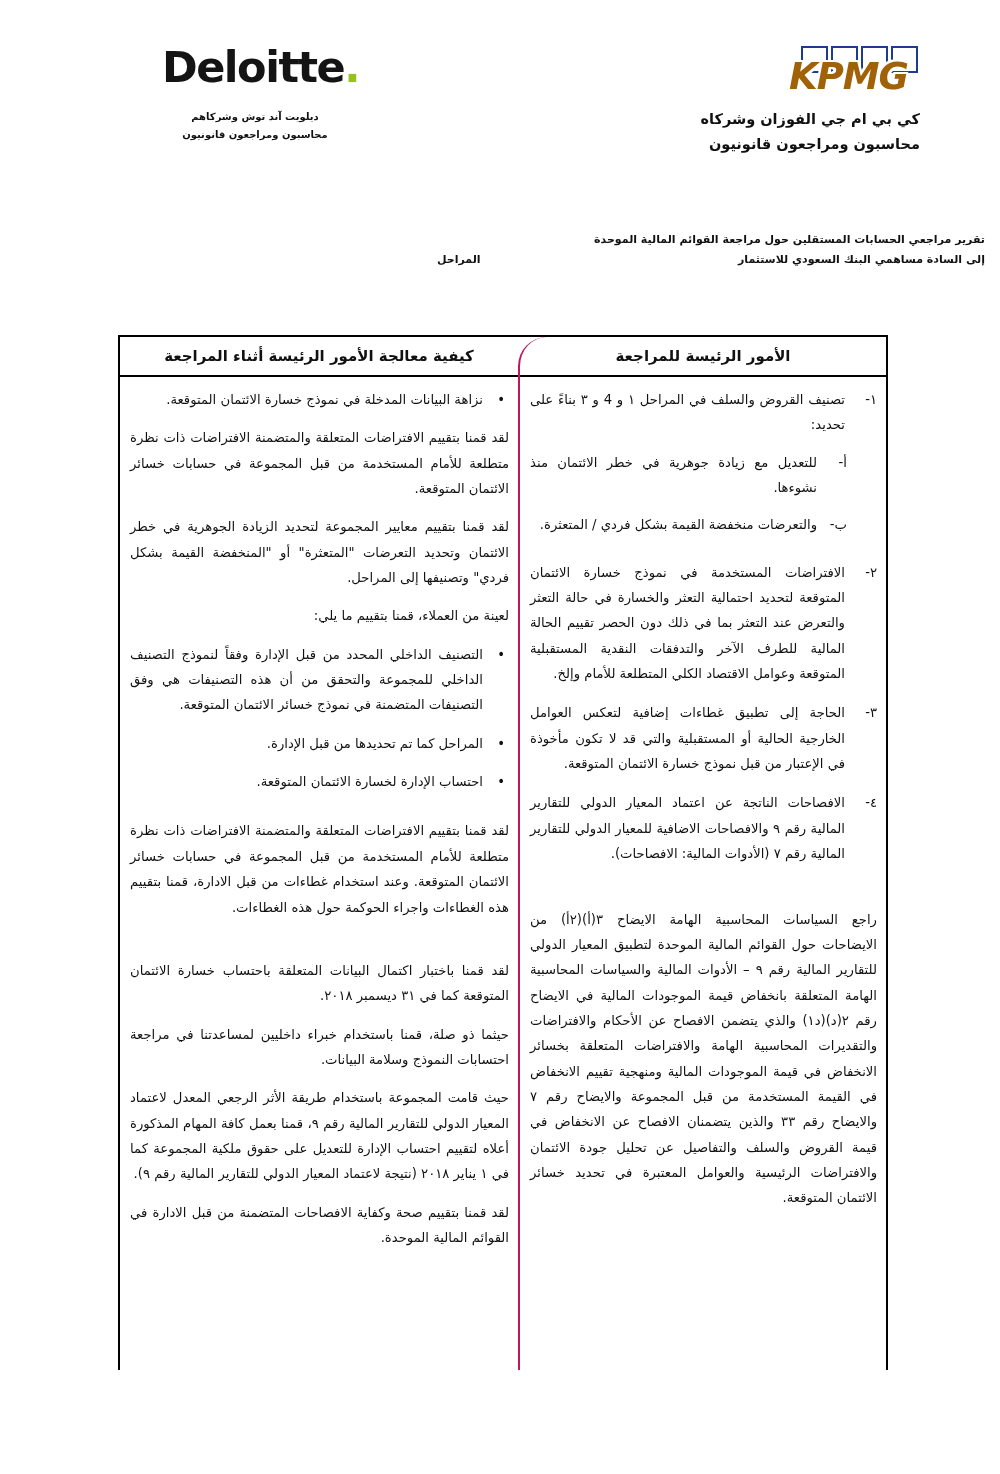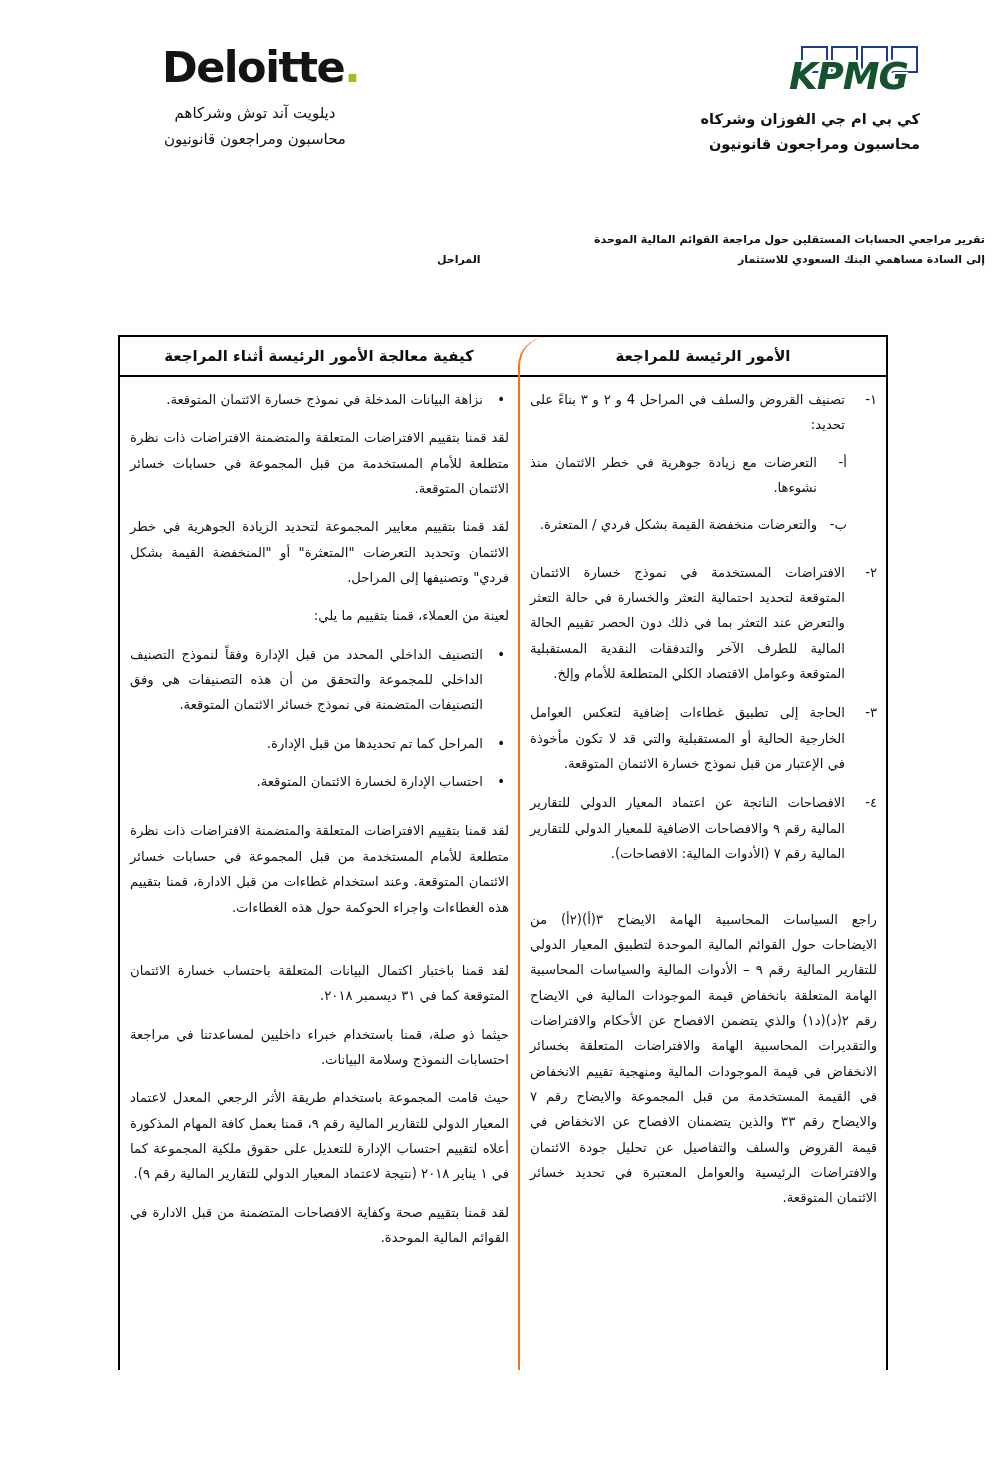--- a/index.html
+++ b/index.html
@@ -10,50 +10,50 @@
     background:#ffffff;
     font-family:"DejaVu Sans", sans-serif;
     color:#111111;
     overflow:hidden;
   }
 
   
   .deloitte-block { position:absolute; left:150px; top:42px; width:210px; text-align:center; }
   .deloitte-logo { font-size:43px; font-weight:bold; letter-spacing:-1.5px; color:#141414; text-align:left; padding-left:12px; }
   .deloitte-logo .green-dot { color:#97C21D; }
-  .deloitte-arabic { margin-top:8px; font-weight:normal; font-size:15px; line-height:1.75; direction:rtl; }
+  .deloitte-arabic { margin-top:16px; font-weight:bold; font-size:10px; line-height:1.75; direction:rtl; }
 
   .kpmg-block { position:absolute; left:688px; top:46px; width:232px; text-align:right; }
   .kpmg-logo { display:inline-block; text-align:left; margin-right:2px; }
   .kpmg-squares { display:flex; gap:3px; padding-left:12px; }
   .kpmg-squares .sq { width:27px; height:27px; border:2.5px solid #1E3C8F; background:#fff; }
   .kpmg-text {
     margin-top:-15px; position:relative;
     font-size:37px; font-weight:bold; font-style:italic;
-    color:#14532d; letter-spacing:-1px; line-height:1;
+    color:#a16207; letter-spacing:-1px; line-height:1;
     text-shadow:-2px 0 0 #fff, 2px 0 0 #fff, 0 -2px 0 #fff, 0 2px 0 #fff,
                 -2px -2px 0 #fff, 2px -2px 0 #fff, -2px 2px 0 #fff, 2px 2px 0 #fff;
   }
   .kpmg-arabic { margin-top:12px; font-weight:bold; font-size:14.5px; line-height:1.75; direction:rtl; }
 
   
   .title-block { position:absolute; left:437px; top:230px; width:548px; direction:rtl;
                  font-weight:bold; font-size:11px; line-height:1.8; }
   .title-line2 { display:flex; justify-content:space-between; }
   .title-line3 { width:58%; margin-left:auto; margin-right:0; text-align:center; direction:rtl; }
   
   .title-block .title-line3 { margin-right:auto; margin-left:0; }
 
   
   .kam-table {
     position:absolute; left:118px; top:335px; width:770px; height:1100px;
     border:2px solid #000; display:flex; direction:rtl;
   }
   .col { display:flex; flex-direction:column;border-radius:29px; }
-  .col-kam { flex:0 0 368px; border-left:2px solid #f97316; }   
+  .col-kam { flex:0 0 368px; border-left:2px solid #be185d; }   
   .col-how { flex:1; }                                        
   .col-header {
     height:40px; border-bottom:2px solid #000;
     display:flex; align-items:center; justify-content:center;
     font-weight:bold; font-size:15px;
   }
   .col-body { flex:1; padding:6px 9px 10px 10px; font-size:13.2px; line-height:1.92; }
   .col-body .jt { text-align:justify; text-justify:inter-word; }
 
   .num-item { display:flex; direction:rtl; margin-top:14px; }
@@ -112,25 +112,25 @@
   </div>
 
   <div class="kam-table">
 
     <div class="col col-kam">
       <div class="col-header">الأمور الرئيسة للمراجعة</div>
       <div class="col-body">
 
         <div class="num-item first">
           <span class="num">١-</span>
-          <div class="num-text">تصنيف القروض والسلف في المراحل 4 و ٢ و ٣ بناءً على تحديد:</div>
+          <div class="num-text">تصنيف القروض والسلف في المراحل ١ و 4 و ٣ بناءً على تحديد:</div>
         </div>
         <div class="sub-item">
           <span class="num">أ-</span>
-          <div class="num-text">التعرضات مع زيادة جوهرية في خطر الائتمان منذ نشوءها.</div>
+          <div class="num-text">للتعديل مع زيادة جوهرية في خطر الائتمان منذ نشوءها.</div>
         </div>
         <div class="sub-item">
           <span class="num">ب-</span>
           <div class="num-text">والتعرضات منخفضة القيمة بشكل فردي / المتعثرة.</div>
         </div>
 
         <div class="num-item gap-lg">
           <span class="num">٢-</span>
           <div class="num-text">الافتراضات المستخدمة في نموذج خسارة الائتمان المتوقعة لتحديد احتمالية التعثر والخسارة في حالة التعثر والتعرض عند التعثر بما في ذلك دون الحصر تقييم الحالة المالية للطرف الآخر والتدفقات النقدية المستقبلية المتوقعة وعوامل الاقتصاد الكلي المتطلعة للأمام وإلخ.</div>
         </div>

